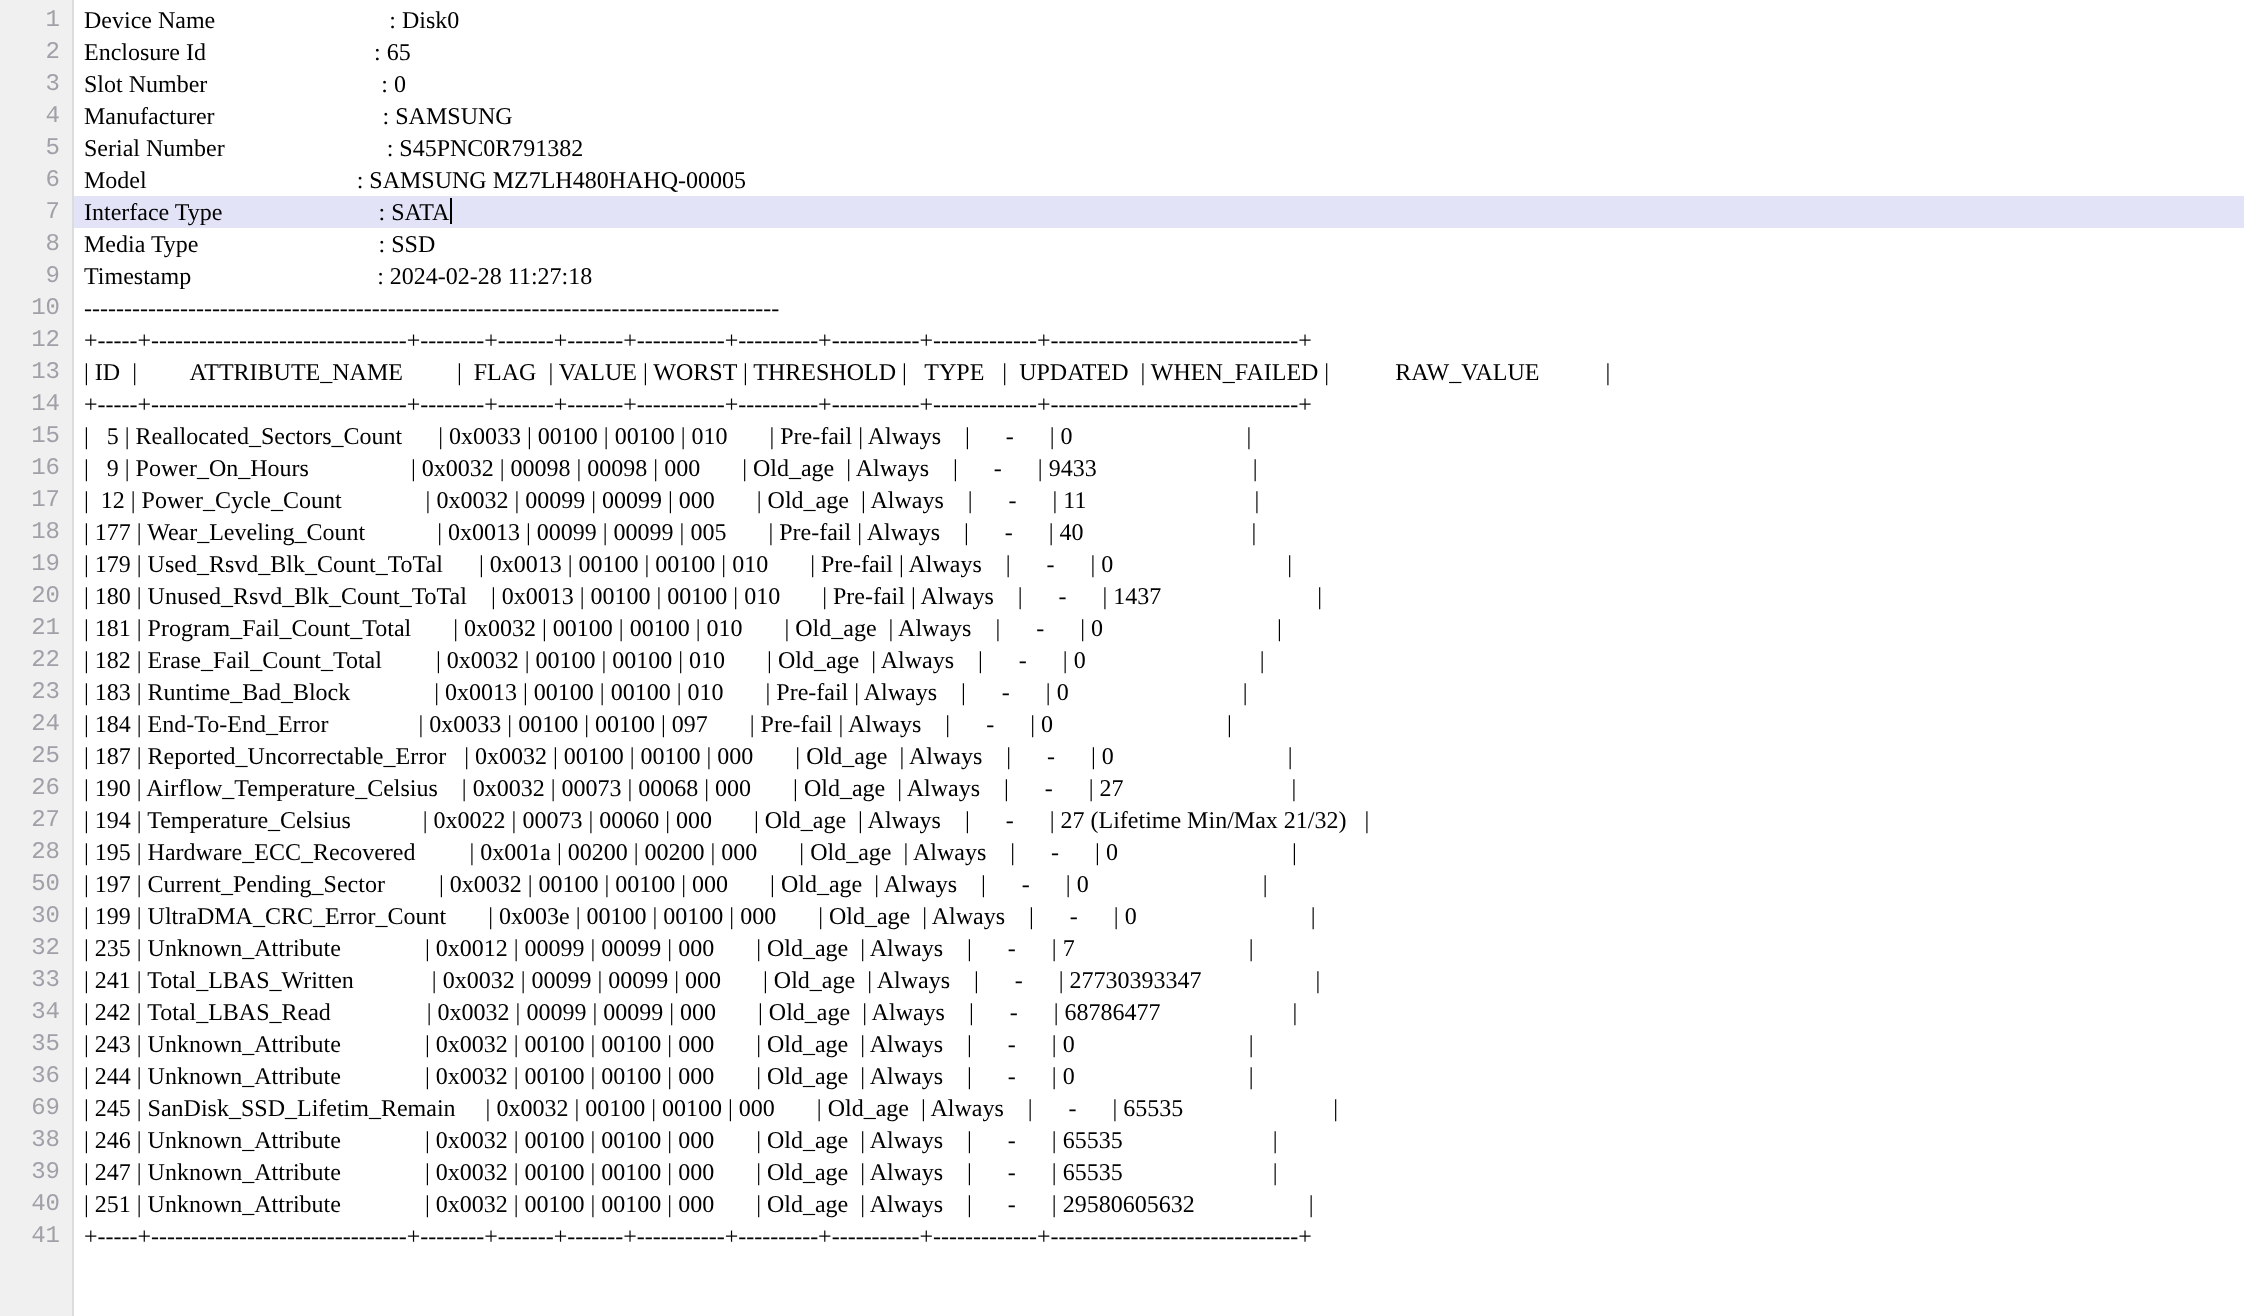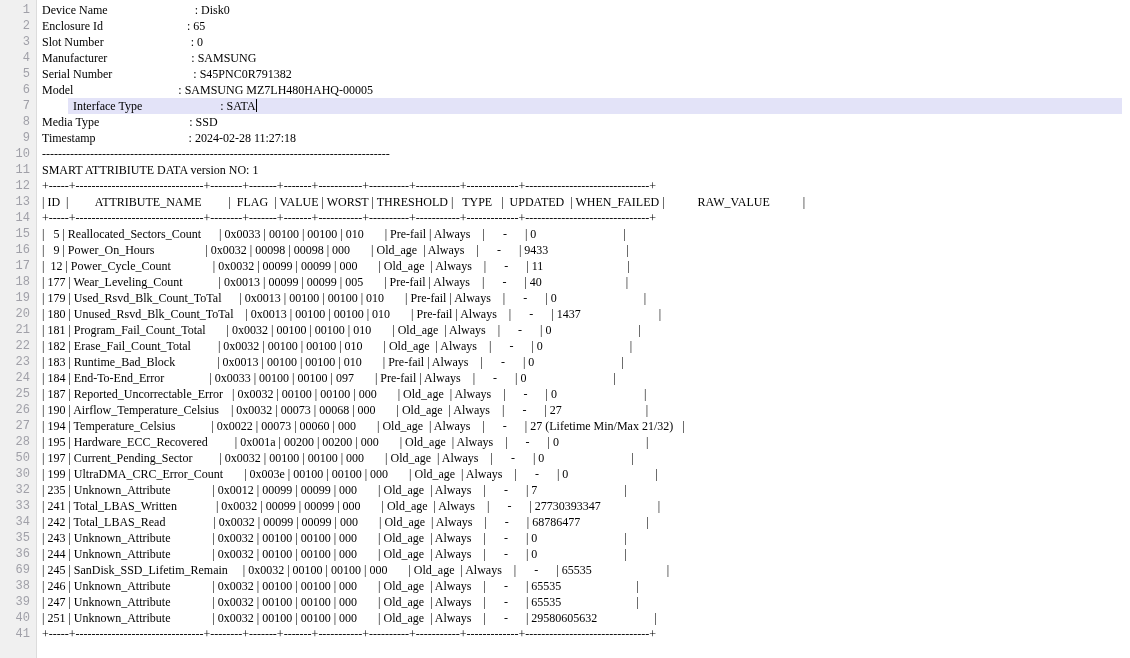--- a/index.html
+++ b/index.html
@@ -34,21 +34,20 @@
   .txt {
     flex: 1;
     white-space: pre;
     color: #000000;
     padding-left: 5px;
     margin-right: 8px;
     font-family: Liberation Serif, serif;
   }
   .line.current .txt {
     background: #e3e3f8;
-    margin-left: 31px;
   }
   .caret {
     display: inline-block;
     width: 1px;
     height: 13px;
     background: #000000;
     vertical-align: -2px;
   }
 </style>
 </head>
@@ -100,24 +99,20 @@
     <div class="line">
       <span class="num">9</span>
       <span class="txt">Timestamp                               : 2024-02-28 11:27:18</span>
     </div>
 
     <div class="line">
       <span class="num">10</span>
       <span class="txt">---------------------------------------------------------------------------------------</span>
     </div>
 
-    <div class="line">
-      <span class="num">11</span>
-      <span class="txt">SMART ATTRIBIUTE DATA version NO: 1</span>
-    </div>
 
     <div class="line">
       <span class="num">12</span>
       <span class="txt">+-----+--------------------------------+--------+-------+-------+-----------+----------+-----------+-------------+-------------------------------+</span>
     </div>
 
     <div class="line">
       <span class="num">13</span>
       <span class="txt">| ID  |         ATTRIBUTE_NAME         |  FLAG  | VALUE | WORST | THRESHOLD |   TYPE   |  UPDATED  | WHEN_FAILED |           RAW_VALUE           |</span>
     </div>

